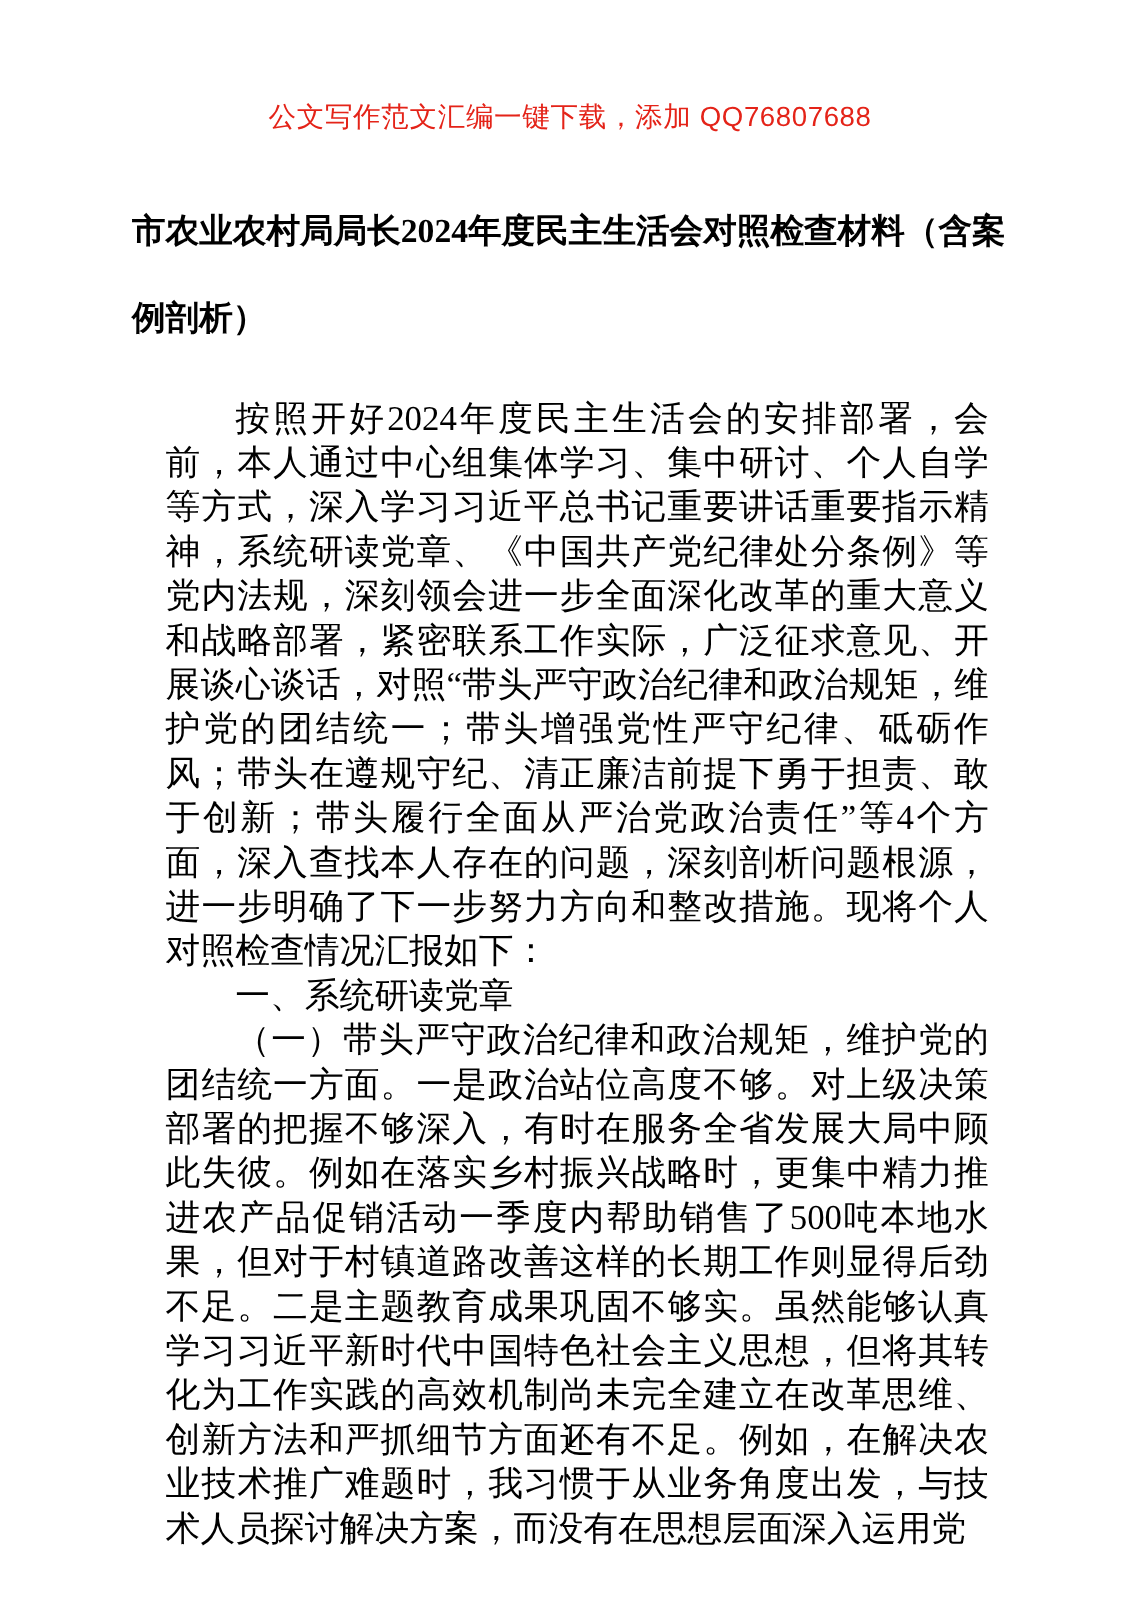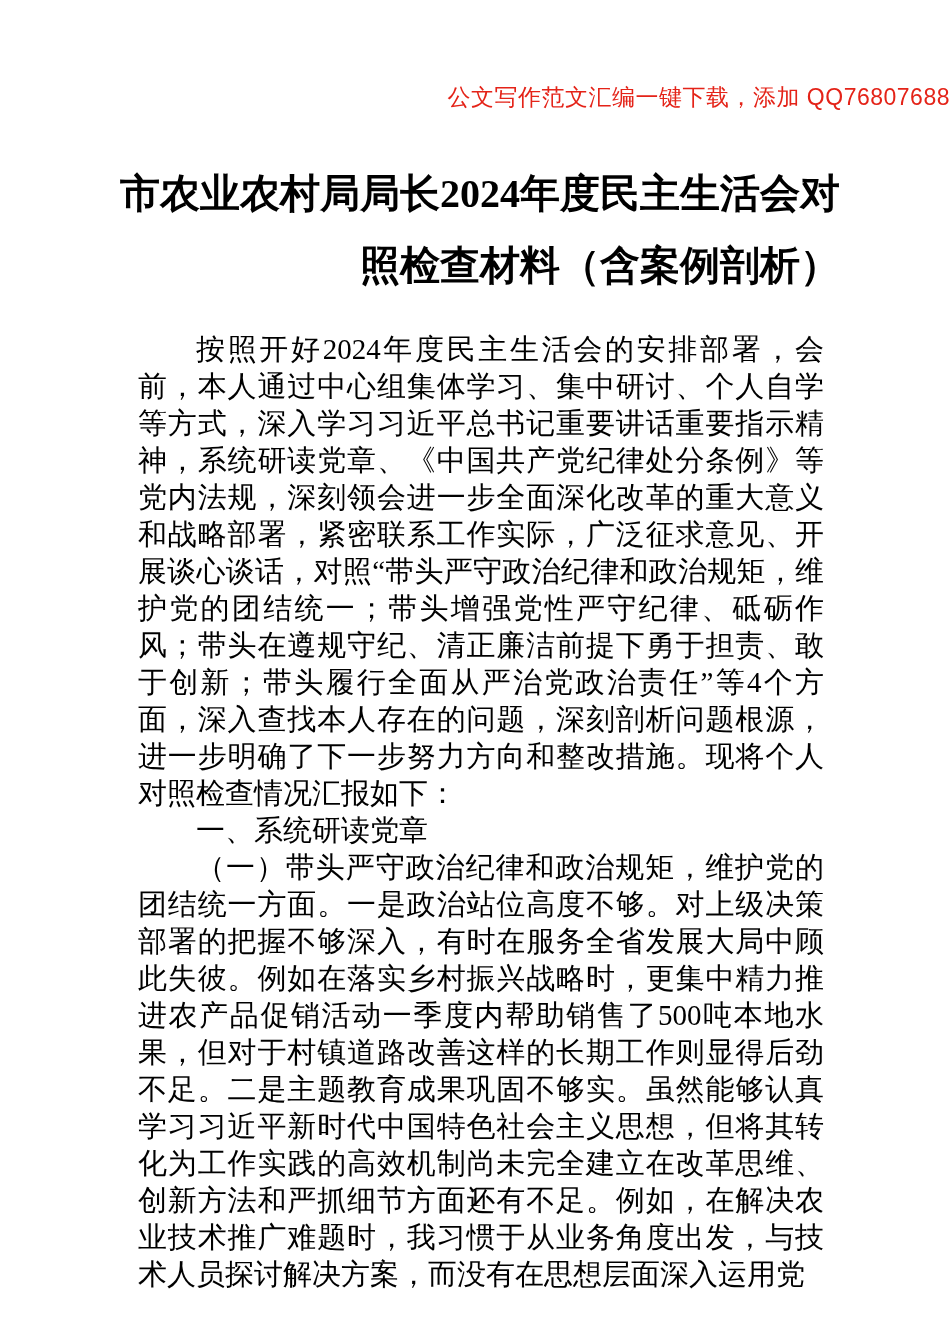--- a/index.html
+++ b/index.html
@@ -15,34 +15,34 @@
     width: 950px;
     height: 1344px;
     background: #ffffff;
     overflow: hidden;
   }
   .promo-banner {
     position: absolute;
     top: 84px;
     left: 0;
     width: 100%;
-    text-align: right;
+    text-align: center;
     font-size: 23px;
     line-height: 26px;
     color: #e42318;
     font-family: "Liberation Sans", sans-serif;
     letter-spacing: 0.5px;
   }
   .doc-title {
     position: absolute;
     top: 158px;
     left: 110px;
     right: 110px;
-    text-align: right;
-    font-size: 40px;
+    text-align: left;
+    font-size: 28px;
     font-weight: 700;
     line-height: 72px;
     
     font-family: "Liberation Serif", "Liberation Sans", sans-serif;
   }
   .doc-body {
     position: absolute;
     top: 331px;
     left: 138px;
     width: 686px;

